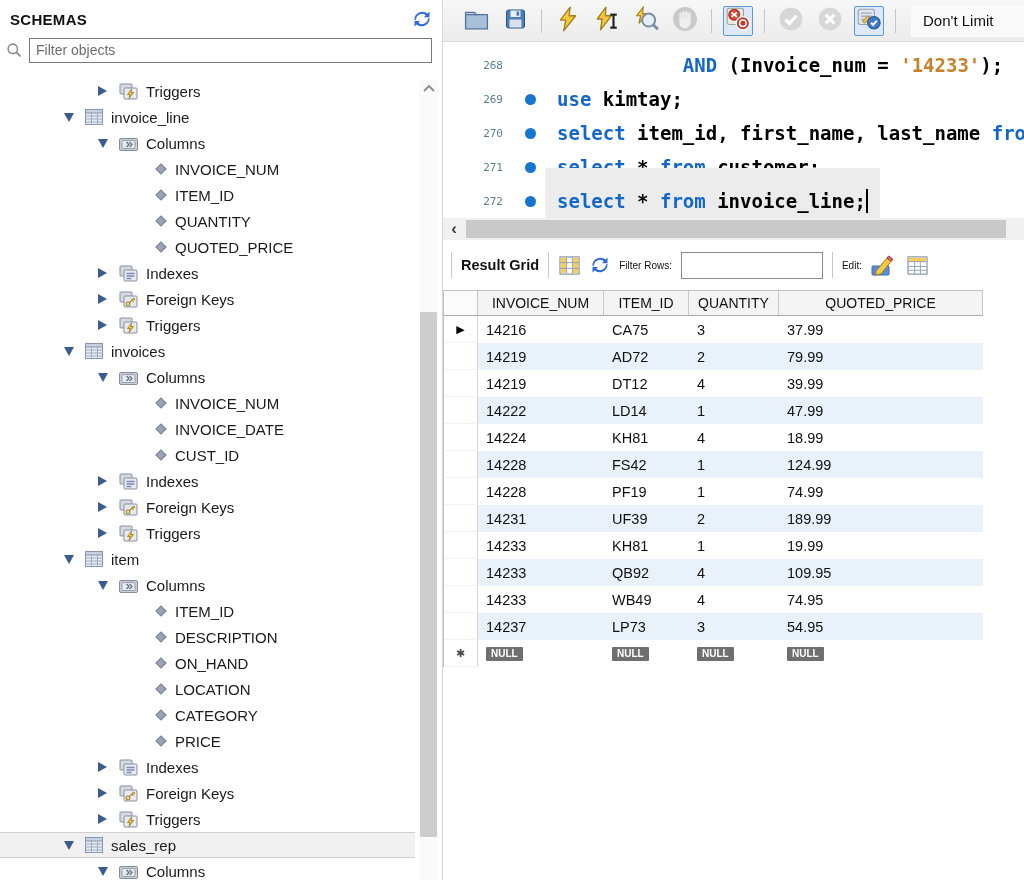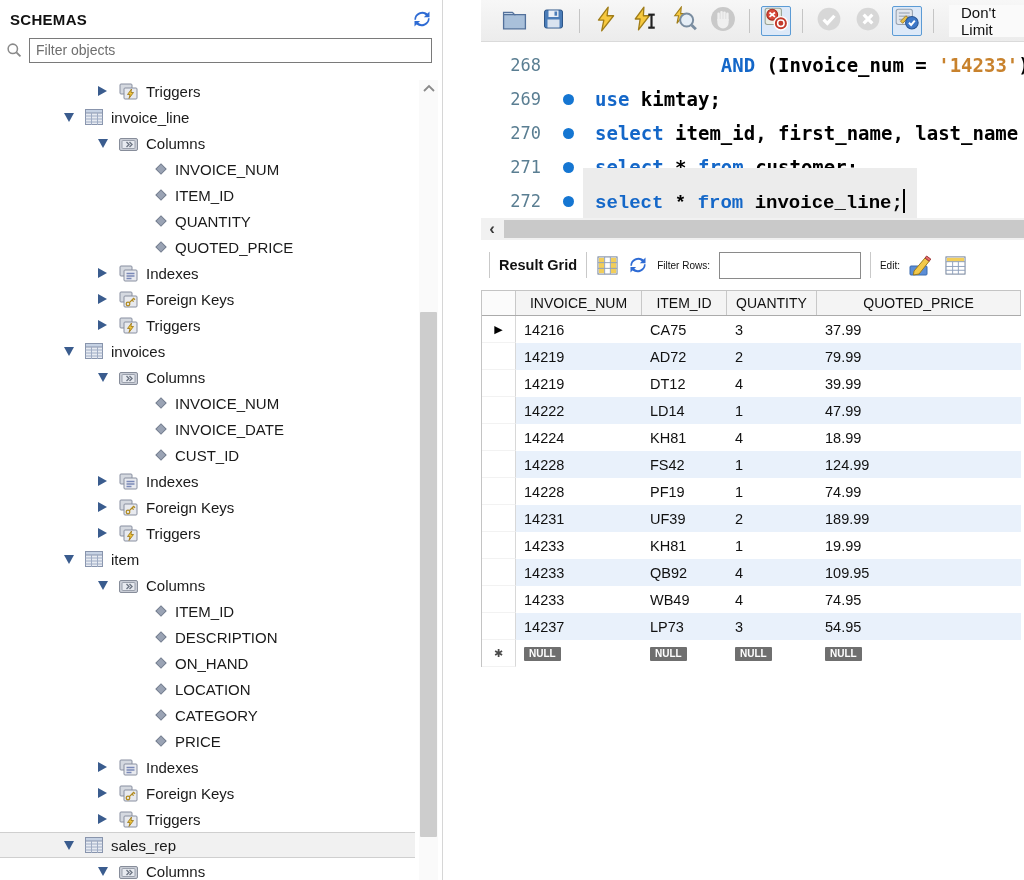--- a/index.html
+++ b/index.html
@@ -22,35 +22,35 @@
   .arrow { width:16px; height:16px; display:inline-flex; align-items:center; justify-content:flex-start; margin-right:5px; flex:none; }
   .arrow.collapsed::before { content:""; border-left:9px solid #3A5C8E; border-top:5.5px solid transparent; border-bottom:5.5px solid transparent; }
   .arrow.expanded::before { content:""; border-top:9px solid #3A5C8E; border-left:5.5px solid transparent; border-right:5.5px solid transparent; }
   .tree-icon { margin-right:8px; display:inline-flex; flex:none; }
   .tree-label { font-size:15px; color:#1A1A1A; white-space:nowrap; }
   .vscroll { position:absolute; top:80px; right:4px; width:19px; bottom:0; background:#FAFAFA; }
   .vs-up { height:16px; display:flex; align-items:center; justify-content:center; }
   .vs-thumb { position:absolute; top:232px; left:1px; width:17px; height:525px; background:#CDCDCD; border-radius:1px; }
 
   
-  .main { flex:1; min-width:0; position:relative; background:#fff;margin-left:38px; }
+  .main { flex:1; min-width:0; position:relative; background:#fff; }
 
   .ed-toolbar { height:42px; background:linear-gradient(#F7F7F7,#ECECEC); border-bottom:1px solid #DADADA; display:flex; align-items:center; padding-left:18px; gap:9px; }
   .tb-btn { width:30px; height:30px; display:flex; align-items:center; justify-content:center; border:1px solid transparent; background:transparent; padding:0; flex:none; }
   .tb-btn.toggled { border:1px solid #5B9BD5; background:#DDE9F8; border-radius:2px; }
   .tb-sep { width:1px; height:24px; background:#C5C5C5; margin:0 2px; flex:none; }
   .limit-btn { margin-left:4px; background:#FAFAFA; height:32px; display:flex; align-items:center; padding:0 12px; font-size:15px; color:#111; flex:1; }
 
   .editor { height:176px; padding-top:6px; font-family:"DejaVu Sans Mono",monospace; font-size:19px; font-weight:bold; background:#fff; overflow:hidden; }
   .ed-line { height:34px; display:flex; align-items:center; white-space:pre; }
-  .ln { width:60px; text-align:right; color:#5A7E92; font-size:17px; font-weight:normal; flex:none; }
+  .ln { width:60px; text-align:right; color:#5A7E92; font-size:11px; font-weight:normal; flex:none; }
   .dotcol { width:54px; flex:none; display:flex; justify-content:center; align-items:center; }
   .dot { width:11px; height:11px; border-radius:50%; background:#1576D2; }
   .code { white-space:pre; }
-  .code.current { background:#ECECEC; padding:21px 12px; margin-left:-12px;font-family:Liberation Mono, monospace; }
+  .code.current { background:#ECECEC; padding:21px 12px; margin-left:-12px; }
   .k { color:#1467C8; } .s { color:#C8822D; } .p { color:#000; }
   .cursor { display:inline-block; width:2px; height:24px; background:#000; vertical-align:-5px; }
 
   .hscroll { height:22px; background:#F1F1F1; display:flex; align-items:center; position:relative; }
   .hs-arrow { width:22px; text-align:center; color:#3C3C3C; font-size:17px; font-weight:bold; line-height:20px; }
   .hs-thumb { position:absolute; left:23px; width:540px; top:2px; bottom:2px; background:#C9C9C9; }
 
   .grid-toolbar { height:50px; display:flex; align-items:center; gap:9px; padding-left:8px; background:#fff; overflow:hidden; white-space:nowrap; }
   .gt-sep { width:1px; height:26px; background:#C9C9C9; flex:none; }
   .gt-title { font-size:14.5px; font-weight:bold; color:#111; }

